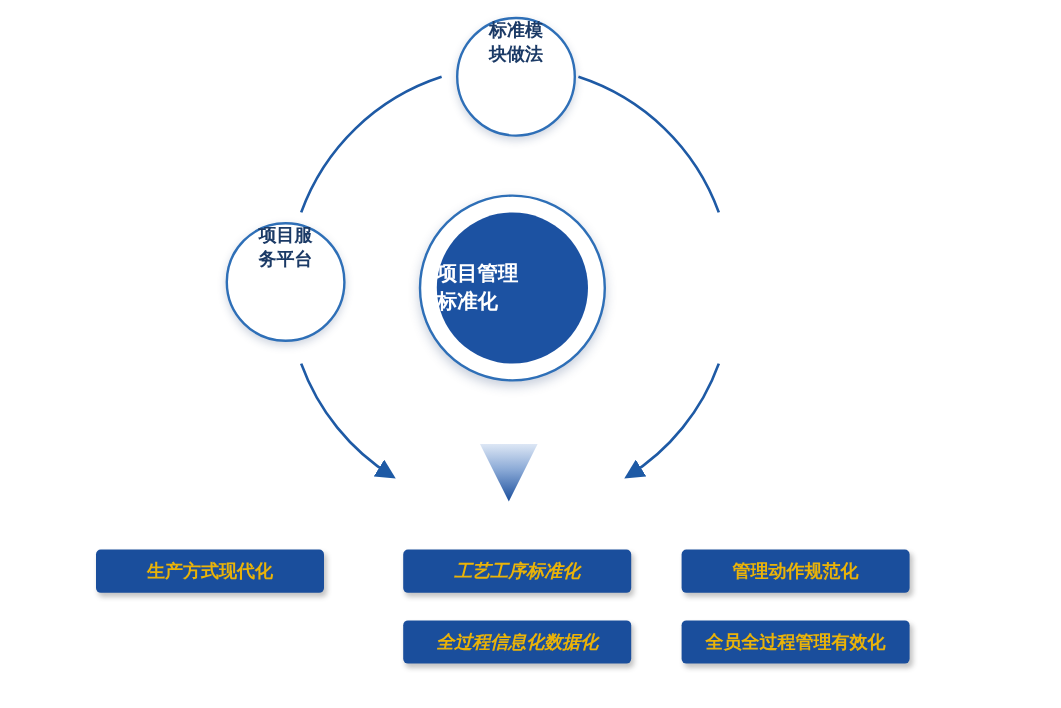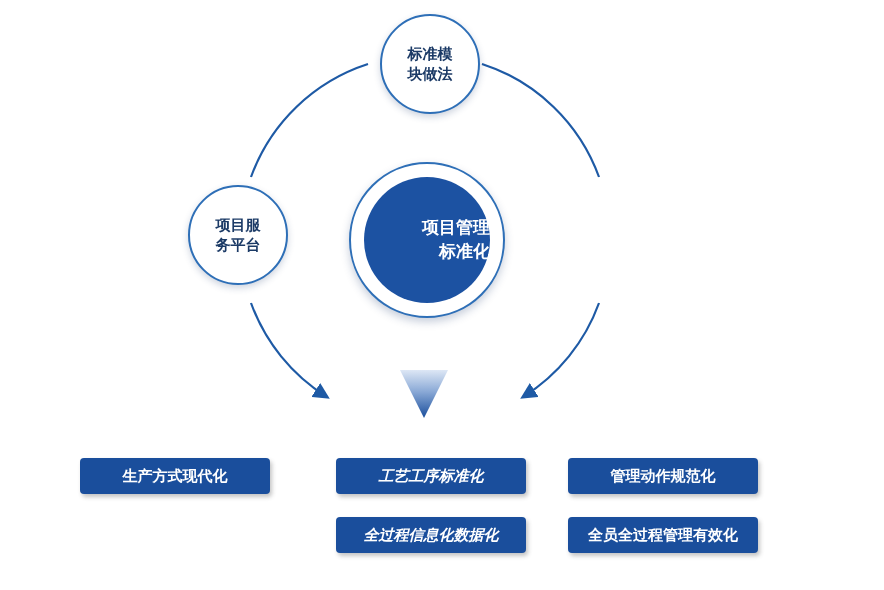--- a/index.html
+++ b/index.html
@@ -15,21 +15,21 @@
     pointer-events:none;
   }
   
   .sat{
     position:absolute;
     width:96px;height:96px;
     border-radius:50%;
     background:#ffffff;
     border:2px solid #2e6fb7;
     box-shadow:0 3px 7px rgba(30,60,110,0.22);
-    display:flex;flex-direction:column;align-items:center;justify-content:center;
+    display:flex;flex-direction:column;align-items:center;
     text-align:center;
     color:#1b3a66;
     font-weight:bold;
     font-size:15px;
     line-height:1.35;
     z-index:3;
   }
   .sat-top{left:380px;top:14px;}
   .sat-left{left:188px;top:185px;}
   .sat-right{left:570px;top:185px;}
@@ -42,36 +42,36 @@
     background:#ffffff;
     border:2px solid #2e6fb7;
     display:flex;align-items:center;justify-content:center;
     box-shadow:0 4px 9px rgba(30,60,110,0.25);
     z-index:3;
   }
   .center-fill{
     width:126px;height:126px;
     border-radius:50%;
     background:#1c52a2;
-    display:flex;flex-direction:column;align-items:flex-end;justify-content:center;
+    display:flex;flex-direction:column;align-items:flex-start;justify-content:center;
     color:#ffffff;
     font-weight:bold;
     font-size:17px;
     line-height:1.4;
     text-align:center;
   }
   
   .box{
     position:absolute;
     height:36px;
     width:190px;
     background:#1a4e9c;
     border-radius:4px;
     box-shadow:2px 3px 4px rgba(60,60,60,0.3);
-    color:#ffffff;
+    color:#eab308;
     font-weight:bold;
     font-size:15px;
     display:flex;align-items:center;justify-content:center;
     text-align:center;
     white-space:nowrap;
     z-index:3;
   }
   .row1{top:458px;}
   .row2{top:517px;}
   .col1{left:80px;}

